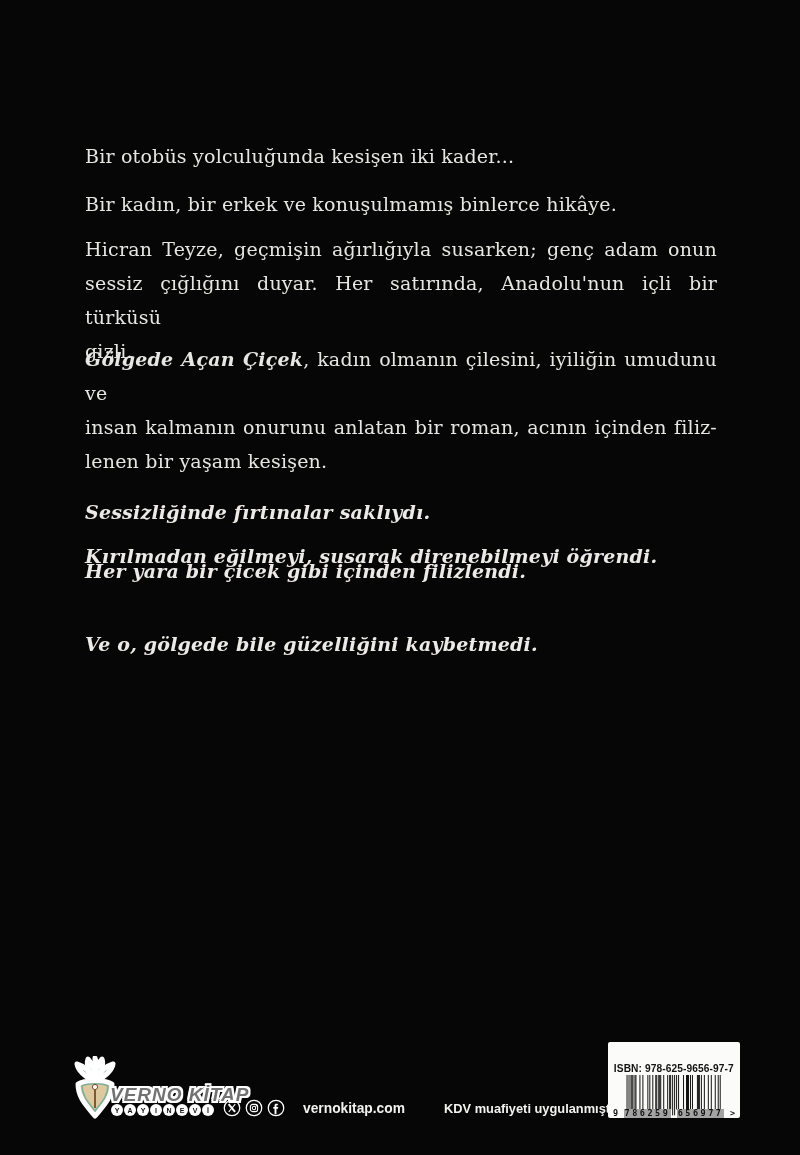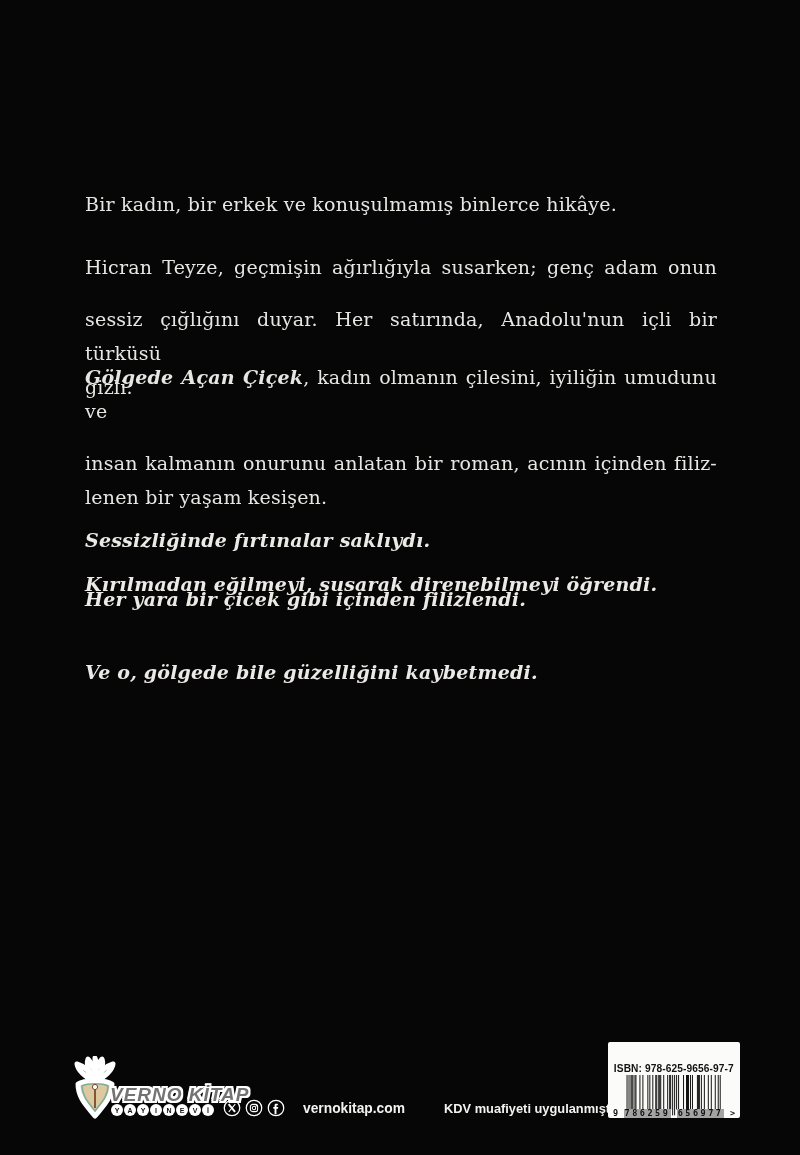--- a/index.html
+++ b/index.html
@@ -13,35 +13,34 @@
   }
   
   .tblock{
     position:absolute;
     left:85px;
     width:632px;
     font-size:19px;
     line-height:34px;
     letter-spacing:.2px;
   }
-  .jline{display:block;text-align:justify;text-align-last:justify;margin-top:18px;}
+  .jline{display:block;text-align:justify;text-align-last:justify;}
   .lline{display:block;text-align:left;}
   .bolditalic{font-weight:bold;font-style:italic;}
   
   .quote{
     position:absolute;
     left:85px;
     width:640px;
     font-size:19px;
     line-height:30px;
     font-style:italic;
     font-weight:bold;
     letter-spacing:.2px;
     color:#eceae6;
-    margin-top:28px;
   }
   
   .flower{position:absolute;left:70px;top:1056px;}
   .wordmark{
     position:absolute;left:110px;top:1084px;
     font-family:"Liberation Sans", sans-serif;
     font-weight:900;
     font-size:19px;
     letter-spacing:1px;
     color:#737373;
@@ -101,20 +100,23 @@
     font-family:"DejaVu Sans Mono", monospace;
     font-weight:bold;font-size:8.5px;color:#121212;line-height:9px;
   }
   .bc-group{letter-spacing:2.5px;background:#a3a3a3;padding:0 1px;}
 </style>
 </head>
 <body>
 
 <div class="page">
 
+  <div class="tblock" style="top:139px">
+    <span class="lline">Bir otobüs yolculuğunda kesişen iki kader...</span>
+  </div>
 
   <div class="tblock" style="top:187px">
     <span class="lline">Bir kadın, bir erkek ve konuşulmamış binlerce hikâye.</span>
   </div>
 
   <div class="tblock" style="top:232px">
     <span class="jline">Hicran Teyze, geçmişin ağırlığıyla susarken; genç adam onun</span>
     <span class="jline">sessiz çığlığını duyar. Her satırında, Anadolu'nun içli bir türküsü</span>
     <span class="lline">gizli.</span>
   </div>

